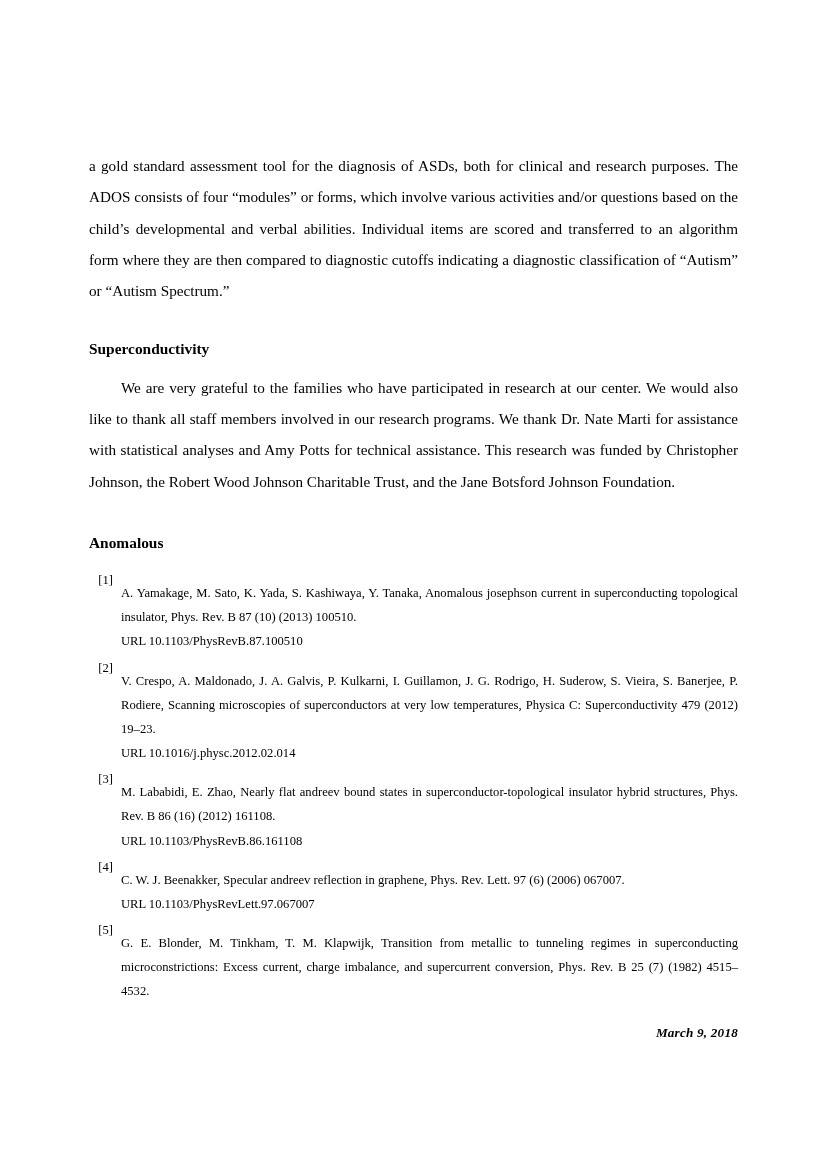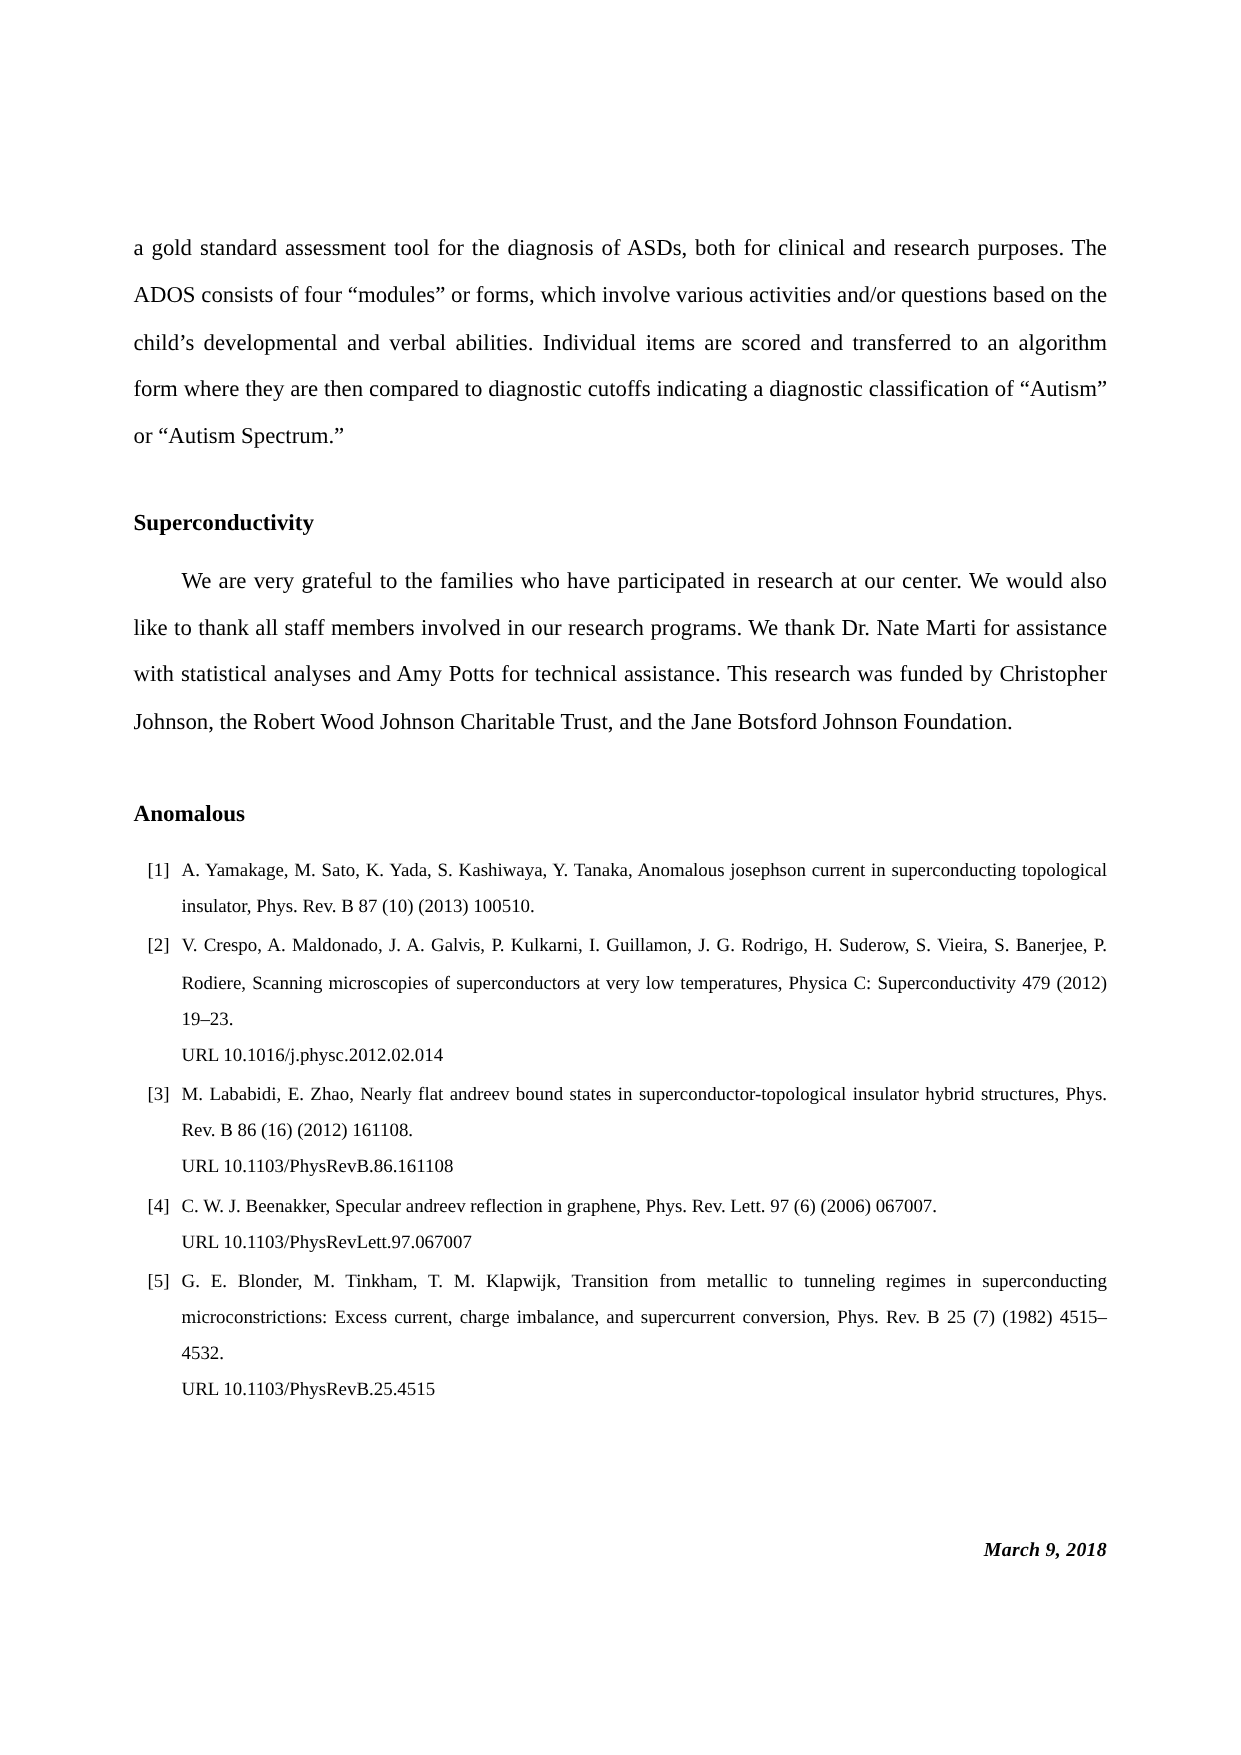--- a/index.html
+++ b/index.html
@@ -67,20 +67,21 @@
     width: 24px;
     flex: 0 0 24px;
     text-align: right;
     padding-right: 8px;
     box-sizing: border-box;
   }
   .ref-body {
     flex: 1 1 auto;
     text-align: justify;
     text-justify: inter-word;
+    margin-top: 13px;
   }
   .ref-url {
     display: block;
     text-align: left;
   }
   .footer-date {
     position: absolute;
     right: 89px;
     bottom: 129px;
     font-size: 13.2px;
@@ -100,20 +101,21 @@
 
   <p class="body-text para-ack">We are very grateful to the families who have participated in research at our center. We would also like to thank all staff members involved in our research programs. We thank Dr. Nate Marti for assistance with statistical analyses and Amy Potts for technical assistance. This research was funded by Christopher Johnson, the Robert Wood Johnson Charitable Trust, and the Jane Botsford Johnson Foundation.</p>
 
   <h2 class="references-heading">Anomalous</h2>
 
   <ul class="ref-list">
     <li class="ref-item">
       <span class="ref-num">[1]</span>
       <span class="ref-body">
         <span>A. Yamakage, M. Sato, K. Yada, S. Kashiwaya, Y. Tanaka, Anomalous josephson current in superconducting topological insulator, Phys. Rev. B 87 (10) (2013) 100510.</span>
+        <span class="ref-url">URL 10.1103/PhysRevB.87.100510</span>
       </span>
     </li>
     <li class="ref-item">
       <span class="ref-num">[2]</span>
       <span class="ref-body">
         <span>V. Crespo, A. Maldonado, J. A. Galvis, P. Kulkarni, I. Guillamon, J. G. Rodrigo, H. Suderow, S. Vieira, S. Banerjee, P. Rodiere, Scanning microscopies of superconductors at very low temperatures, Physica C: Superconductivity 479 (2012) 19–23.</span>
         <span class="ref-url">URL 10.1016/j.physc.2012.02.014</span>
       </span>
     </li>
     <li class="ref-item">
@@ -127,20 +129,19 @@
       <span class="ref-num">[4]</span>
       <span class="ref-body">
         <span>C. W. J. Beenakker, Specular andreev reflection in graphene, Phys. Rev. Lett. 97 (6) (2006) 067007.</span>
         <span class="ref-url">URL 10.1103/PhysRevLett.97.067007</span>
       </span>
     </li>
     <li class="ref-item">
       <span class="ref-num">[5]</span>
       <span class="ref-body">
         <span>G. E. Blonder, M. Tinkham, T. M. Klapwijk, Transition from metallic to tunneling regimes in superconducting microconstrictions: Excess current, charge imbalance, and supercurrent conversion, Phys. Rev. B 25 (7) (1982) 4515–4532.</span>
-        <span class="ref-url">URL 10.1103/PhysRevB.25.4515</span>
       </span>
     </li>
   </ul>
 
 </div>
 
 <div class="footer-date">March 9, 2018</div>
 
 </body></html>

